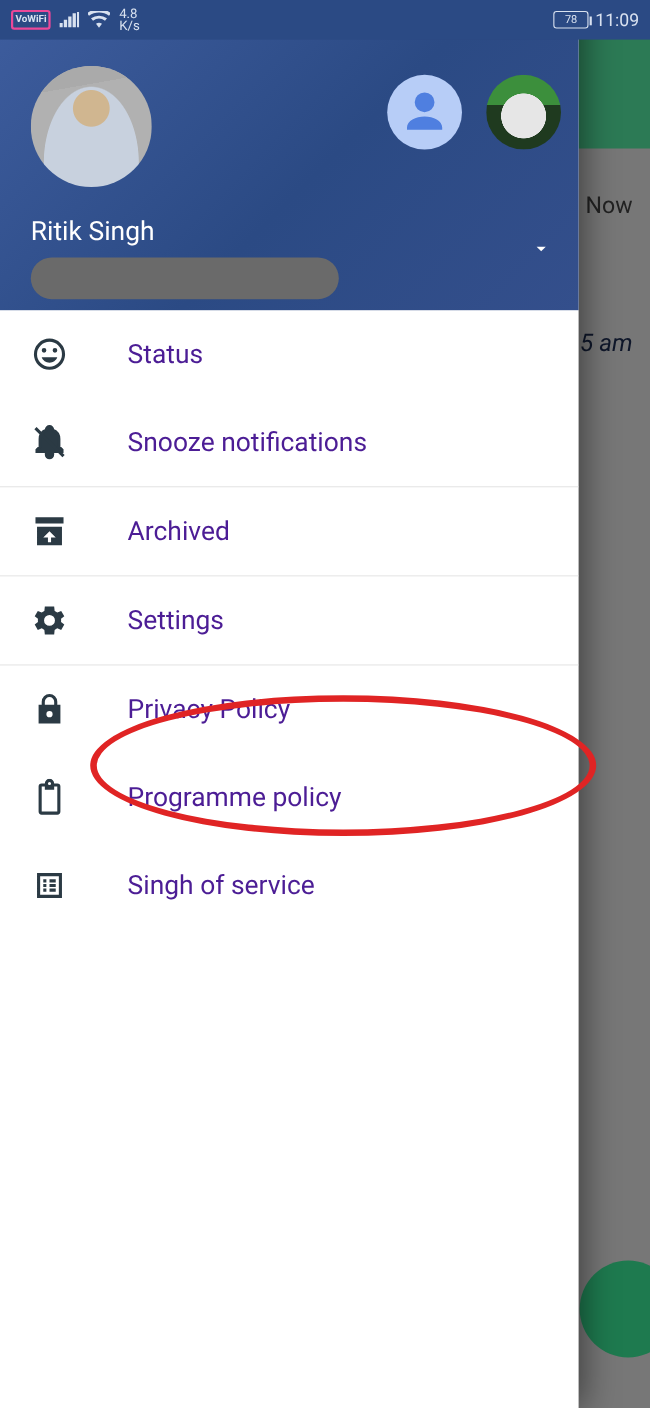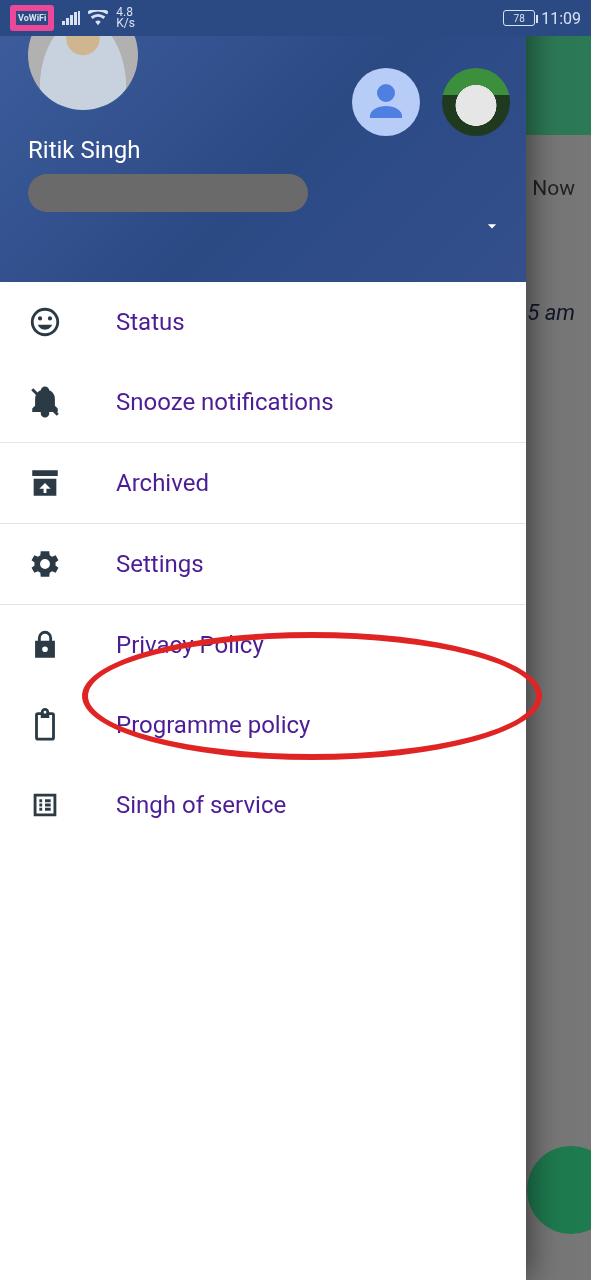--- a/index.html
+++ b/index.html
@@ -55,21 +55,21 @@
     align-items: center;
     justify-content: space-between;
     padding: 0 10px;
     font-size: 16px;
     z-index: 5;
   }
   .sb-left { display: flex; align-items: center; gap: 8px; }
   .sb-right { display: flex; align-items: center; gap: 6px; }
   .vowifi {
     font-size: 9px;
-    border: 6px solid #ec4899;
+    border: 2px solid #ec4899;
     border-radius: 3px;
     padding: 2px 2px;
     font-weight: bold;
   }
   .signal svg, .wifi svg { display: block; }
   .net-speed { font-size: 12px; line-height: 11px; }
   .battery {
     width: 32px; height: 16px;
     border: 1.5px solid #d9e2f0;
     border-radius: 3px;
@@ -95,20 +95,21 @@
     box-shadow: 4px 0 30px rgba(0,0,0,.5);
     z-index: 4;
     display: flex;
     flex-direction: column;
   }
   .drawer-header {
     height: 282px;
     background: linear-gradient(135deg, #3e5d9e 0%, #2b4a84 55%, #344f8c 100%);
     color: #fff;
     position: relative;
+    padding-top: 60px;
     padding-left: 28px;
   }
   .main-avatar {
     width: 110px; height: 110px;
     border-radius: 50%;
     background:
       radial-gradient(circle at 50% 35%, #d0b690 18%, transparent 19%),
       radial-gradient(ellipse at 50% 80%, #c8d1de 55%, transparent 56%),
       #b1b1b1;
     position: relative;

